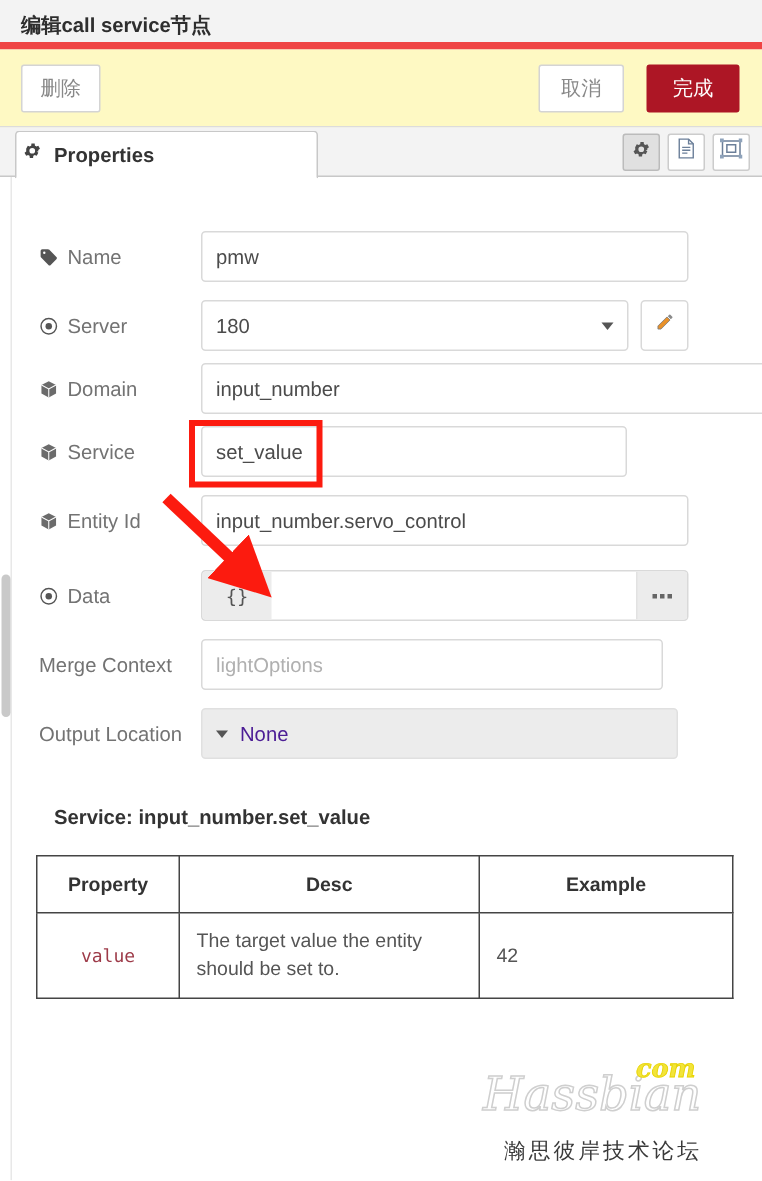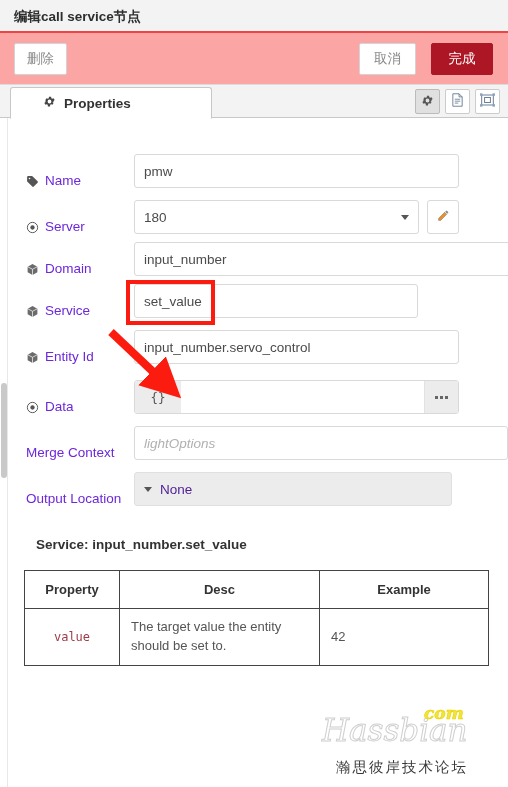--- a/index.html
+++ b/index.html
@@ -15,34 +15,34 @@
     width: 508px; height: 787px;
     overflow: hidden;
     background: #fff;
   }
 
   
   .titlebar {
     position: absolute; left: 0; top: 0;
     width: 508px; height: 33px;
     background: #f3f3f3;
-    border-bottom: 2px solid #ef4444;
+    border-bottom: 5px solid #ef4444;
   }
   .titlebar .title {
     position: absolute; left: 14px; top: 8px;
     font-size: 13.5px; font-weight: bold; color: #2e2e2e;
     letter-spacing: 0px;
     white-space: nowrap;
   }
 
   
   .buttonbar {
     position: absolute; left: 0; top: 33px;
     width: 508px; height: 52px;
-    background: #fca5a5;
+    background: #fef9c3;
     border-bottom: 1px solid #dcdcdc;
   }
   .btn {
     position: absolute;
     height: 32px;
     border-radius: 2px;
     font-size: 13.5px;
     display: flex; align-items: center; justify-content: center;
     cursor: pointer;
     user-select: none;
@@ -68,21 +68,21 @@
     border-bottom: 1px solid #c8c8c8;
   }
   .tab-props {
     position: absolute; left: 10px; top: 2px;
     width: 202px; height: 32px;
     background: #fff;
     border: 1px solid #c8c8c8;
     border-bottom: 1px solid #fff;
     border-radius: 3px 3px 0 0;
     display: flex; align-items: center;
-    padding-left: 32px;
+    padding-left: 4px;
     cursor: pointer;
   }
   .tab-props .lbl {
     font-size: 13.5px; font-weight: bold; color: #333;
     margin-left: 8px;
   }
   .tab-icons { position: absolute; right: 8px; top: 4px; display: flex; gap: 5px; }
   .tab-ibtn {
     width: 25px; height: 25px;
     border: 1px solid #ccc; background: #fff;
@@ -104,22 +104,22 @@
     width: 6px; height: 95px;
     background: #c9c9c9; border-radius: 3px;
   }
 
   
   .form { position: absolute; left: 8px; top: 118px; width: 500px; }
   .row { position: absolute; left: 0; height: 34px; }
   .lab {
     position: absolute; left: 18px;
     width: 110px; height: 34px;
-    display: flex; align-items: flex-end;
-    font-size: 13.5px; color: #6d28d9;
+    display: flex; align-items: center;
+    font-size: 13.5px; color: #737373;
     white-space: nowrap;
   }
   .lab .ic { margin-right: 6px; display: inline-flex; align-items: center; }
   .lab.nic { padding-left: 0; }
 
   .inp {
     position: absolute;
     height: 34px;
     border: 1px solid #d9d9d9;
     border-radius: 3px;
@@ -415,21 +415,21 @@
               <i></i>
             </span>
         </div>
       </div>
     </div>
 
     <div class="row" style="top:308px;">
       <div class="lab nic">
         <span>Merge Context</span>
       </div>
-      <div class="inp ph" style="left:126px; width:374px;font-style:italic;">lightOptions</div>
+      <div class="inp ph" style="left:126px; width:308px;">lightOptions</div>
     </div>
 
     <div class="row" style="top:354px;">
       <div class="lab nic">
         <span>Output Location</span>
       </div>
       <div class="outloc" style="left:126px; width:318px;">
         <span class="caret-l"></span>
         <span>None</span>
       </div>

